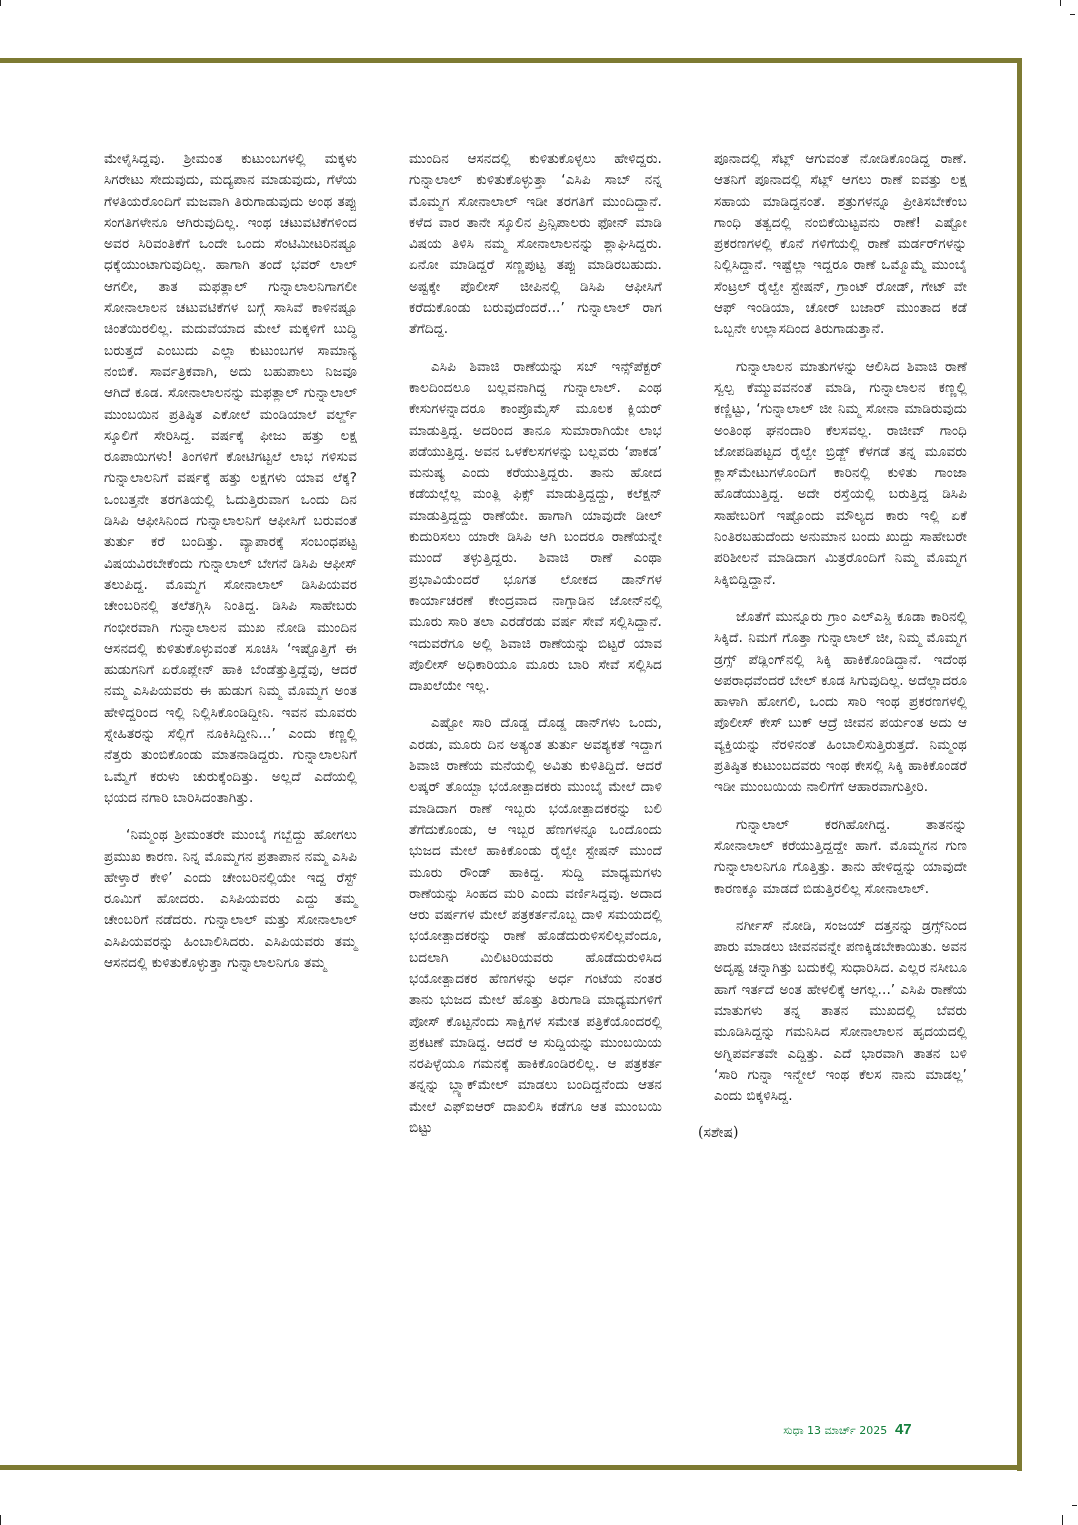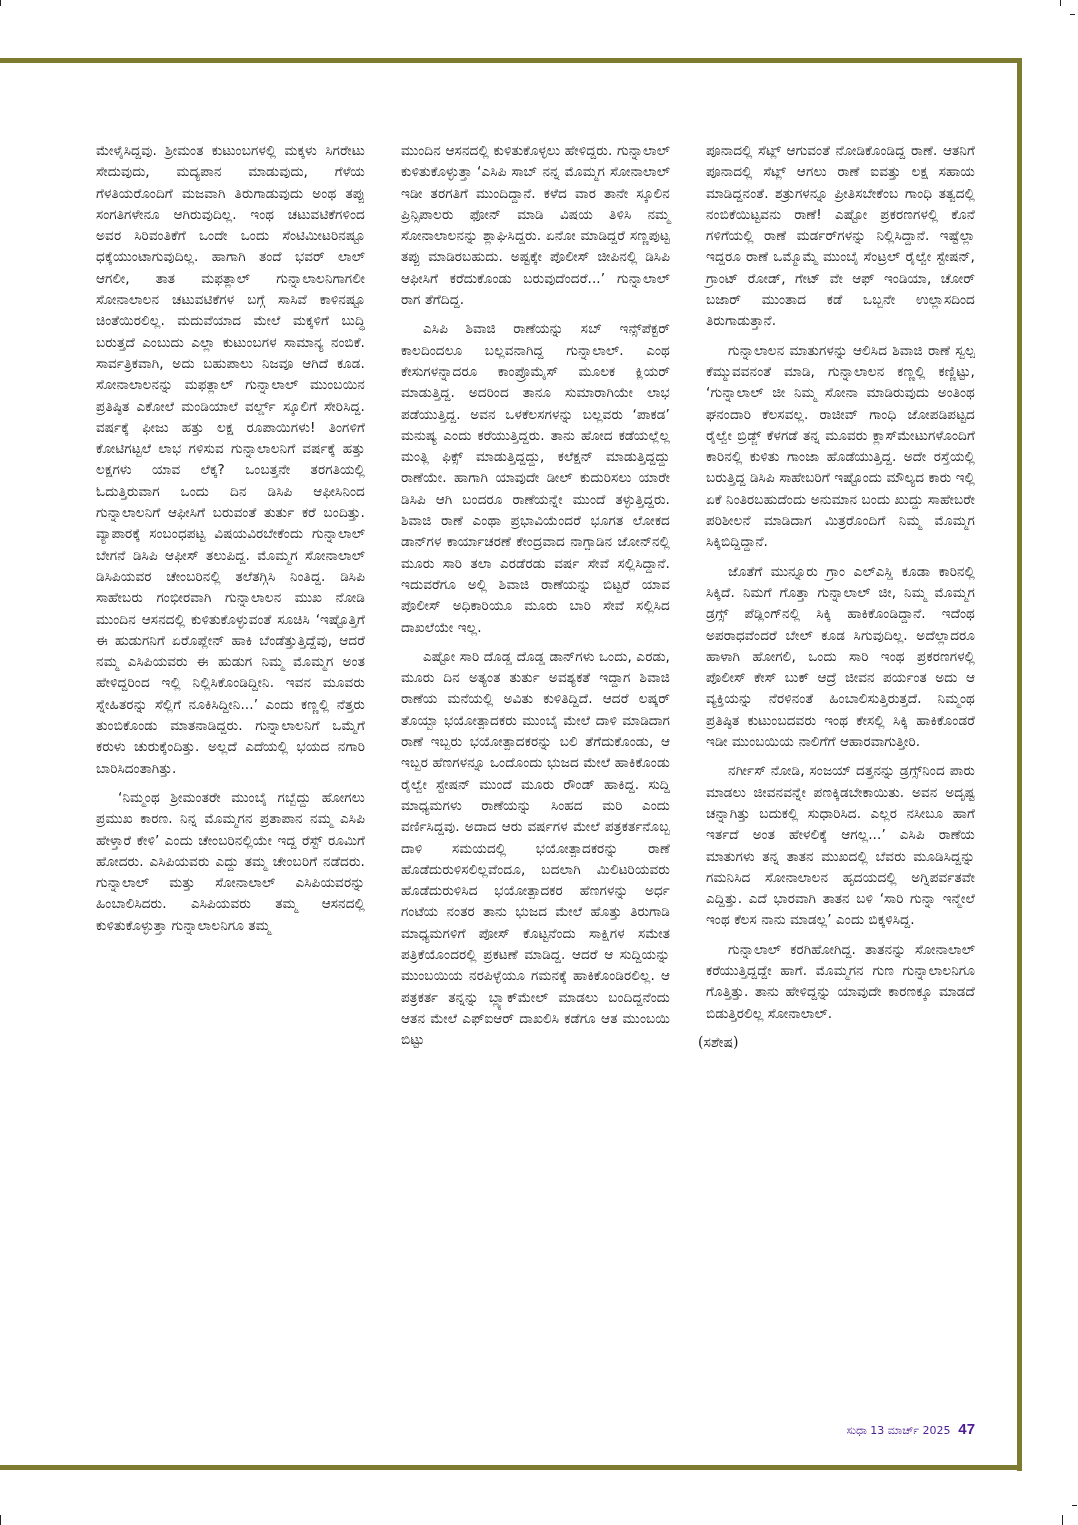--- a/index.html
+++ b/index.html
@@ -59,39 +59,39 @@
       gap: 20px;
     }
     .col {
       width: 285px;
       font-size: 13.6px;
       line-height: 21.3px;
       text-align: justify;
       letter-spacing: 0.1px;
     }
     .col p {
-      margin: 8px;
+      margin: 16px;
       text-indent: 0;
     }
     .col p.indent {
       text-indent: 22px;
     }
     .continued {
       font-family: "DejaVu Serif", "Liberation Serif", serif;
       font-size: 14px;
       margin-top: 2px;
     }
     .footer {
       position: absolute;
       top: 1420px;
       left: 720px;
       width: 255px;
-      text-align: right;
+      text-align: center;
       font-size: 12px;
-      color: #4c1d95;
+      color: #15803d;
       white-space: nowrap;
     }
     .footer .pub {
       font-family: "DejaVu Sans", sans-serif;
       font-size: 11px;
     }
     .footer .page-num {
       font-family: "Liberation Sans", sans-serif;
       font-size: 15px;
       font-weight: bold;
@@ -121,22 +121,22 @@
   <section class="col">
     <p>ಮುಂದಿನ ಆಸನದಲ್ಲಿ ಕುಳಿತುಕೊಳ್ಳಲು ಹೇಳಿದ್ದರು. ಗುನ್ನಾಲಾಲ್ ಕುಳಿತುಕೊಳ್ಳುತ್ತಾ ‘ಎಸಿಪಿ ಸಾಬ್ ನನ್ನ ಮೊಮ್ಮಗ ಸೋನಾಲಾಲ್ ಇಡೀ ತರಗತಿಗೆ ಮುಂದಿದ್ದಾನೆ. ಕಳೆದ ವಾರ ತಾನೇ ಸ್ಕೂಲಿನ ಪ್ರಿನ್ಸಿಪಾಲರು ಫೋನ್ ಮಾಡಿ ವಿಷಯ ತಿಳಿಸಿ ನಮ್ಮ ಸೋನಾಲಾಲನನ್ನು ಶ್ಲಾಘಿಸಿದ್ದರು. ಏನೋ ಮಾಡಿದ್ದರೆ ಸಣ್ಣಪುಟ್ಟ ತಪ್ಪು ಮಾಡಿರಬಹುದು. ಅಷ್ಟಕ್ಕೇ ಪೊಲೀಸ್ ಜೀಪಿನಲ್ಲಿ ಡಿಸಿಪಿ ಆಫೀಸಿಗೆ ಕರೆದುಕೊಂಡು ಬರುವುದೆಂದರೆ...’ ಗುನ್ನಾಲಾಲ್ ರಾಗ ತೆಗೆದಿದ್ದ.</p>
     <p class="indent">ಎಸಿಪಿ ಶಿವಾಜಿ ರಾಣೆಯನ್ನು ಸಬ್ ಇನ್ಸ್‌ಪೆಕ್ಟರ್ ಕಾಲದಿಂದಲೂ ಬಲ್ಲವನಾಗಿದ್ದ ಗುನ್ನಾಲಾಲ್. ಎಂಥ ಕೇಸುಗಳನ್ನಾದರೂ ಕಾಂಪ್ರೊಮೈಸ್ ಮೂಲಕ ಕ್ಲಿಯರ್ ಮಾಡುತ್ತಿದ್ದ. ಅದರಿಂದ ತಾನೂ ಸುಮಾರಾಗಿಯೇ ಲಾಭ ಪಡೆಯುತ್ತಿದ್ದ. ಅವನ ಒಳಕೆಲಸಗಳನ್ನು ಬಲ್ಲವರು ‘ಪಾಕಡ’ ಮನುಷ್ಯ ಎಂದು ಕರೆಯುತ್ತಿದ್ದರು. ತಾನು ಹೋದ ಕಡೆಯಲ್ಲೆಲ್ಲ ಮಂತ್ಲಿ ಫಿಕ್ಸ್ ಮಾಡುತ್ತಿದ್ದದ್ದು, ಕಲೆಕ್ಷನ್ ಮಾಡುತ್ತಿದ್ದದ್ದು ರಾಣೆಯೇ. ಹಾಗಾಗಿ ಯಾವುದೇ ಡೀಲ್ ಕುದುರಿಸಲು ಯಾರೇ ಡಿಸಿಪಿ ಆಗಿ ಬಂದರೂ ರಾಣೆಯನ್ನೇ ಮುಂದೆ ತಳ್ಳುತ್ತಿದ್ದರು. ಶಿವಾಜಿ ರಾಣೆ ಎಂಥಾ ಪ್ರಭಾವಿಯೆಂದರೆ ಭೂಗತ ಲೋಕದ ಡಾನ್‌ಗಳ ಕಾರ್ಯಾಚರಣೆ ಕೇಂದ್ರವಾದ ನಾಗ್ಪಾಡಿನ ಜೋನ್‌ನಲ್ಲಿ ಮೂರು ಸಾರಿ ತಲಾ ಎರಡೆರಡು ವರ್ಷ ಸೇವೆ ಸಲ್ಲಿಸಿದ್ದಾನೆ. ಇದುವರೆಗೂ ಅಲ್ಲಿ ಶಿವಾಜಿ ರಾಣೆಯನ್ನು ಬಿಟ್ಟರೆ ಯಾವ ಪೊಲೀಸ್ ಅಧಿಕಾರಿಯೂ ಮೂರು ಬಾರಿ ಸೇವೆ ಸಲ್ಲಿಸಿದ ದಾಖಲೆಯೇ ಇಲ್ಲ.</p>
     <p class="indent">ಎಷ್ಟೋ ಸಾರಿ ದೊಡ್ಡ ದೊಡ್ಡ ಡಾನ್‌ಗಳು ಒಂದು, ಎರಡು, ಮೂರು ದಿನ ಅತ್ಯಂತ ತುರ್ತು ಅವಶ್ಯಕತೆ ಇದ್ದಾಗ ಶಿವಾಜಿ ರಾಣೆಯ ಮನೆಯಲ್ಲಿ ಅವಿತು ಕುಳಿತಿದ್ದಿದೆ. ಆದರೆ ಲಷ್ಕರ್ ತೊಯ್ಬಾ ಭಯೋತ್ಪಾದಕರು ಮುಂಬೈ ಮೇಲೆ ದಾಳಿ ಮಾಡಿದಾಗ ರಾಣೆ ಇಬ್ಬರು ಭಯೋತ್ಪಾದಕರನ್ನು ಬಲಿ ತೆಗೆದುಕೊಂಡು, ಆ ಇಬ್ಬರ ಹೆಣಗಳನ್ನೂ ಒಂದೊಂದು ಭುಜದ ಮೇಲೆ ಹಾಕಿಕೊಂಡು ರೈಲ್ವೇ ಸ್ಟೇಷನ್ ಮುಂದೆ ಮೂರು ರೌಂಡ್ ಹಾಕಿದ್ದ. ಸುದ್ದಿ ಮಾಧ್ಯಮಗಳು ರಾಣೆಯನ್ನು ಸಿಂಹದ ಮರಿ ಎಂದು ವರ್ಣಿಸಿದ್ದವು. ಅದಾದ ಆರು ವರ್ಷಗಳ ಮೇಲೆ ಪತ್ರಕರ್ತನೊಬ್ಬ ದಾಳಿ ಸಮಯದಲ್ಲಿ ಭಯೋತ್ಪಾದಕರನ್ನು ರಾಣೆ ಹೊಡೆದುರುಳಿಸಲಿಲ್ಲವೆಂದೂ, ಬದಲಾಗಿ ಮಿಲಿಟರಿಯವರು ಹೊಡೆದುರುಳಿಸಿದ ಭಯೋತ್ಪಾದಕರ ಹೆಣಗಳನ್ನು ಅರ್ಧ ಗಂಟೆಯ ನಂತರ ತಾನು ಭುಜದ ಮೇಲೆ ಹೊತ್ತು ತಿರುಗಾಡಿ ಮಾಧ್ಯಮಗಳಿಗೆ ಪೋಸ್ ಕೊಟ್ಟನೆಂದು ಸಾಕ್ಷಿಗಳ ಸಮೇತ ಪತ್ರಿಕೆಯೊಂದರಲ್ಲಿ ಪ್ರಕಟಣೆ ಮಾಡಿದ್ದ. ಆದರೆ ಆ ಸುದ್ದಿಯನ್ನು ಮುಂಬಯಿಯ ನರಪಿಳ್ಳೆಯೂ ಗಮನಕ್ಕೆ ಹಾಕಿಕೊಂಡಿರಲಿಲ್ಲ. ಆ ಪತ್ರಕರ್ತ ತನ್ನನ್ನು ಬ್ಲ್ಯಾಕ್‌ಮೇಲ್ ಮಾಡಲು ಬಂದಿದ್ದನೆಂದು ಆತನ ಮೇಲೆ ಎಫ್‌ಐಆರ್ ದಾಖಲಿಸಿ ಕಡೆಗೂ ಆತ ಮುಂಬಯಿ ಬಿಟ್ಟು</p>
   </section>
 
   <section class="col">
     <p>ಪೂನಾದಲ್ಲಿ ಸೆಟ್ಲ್ ಆಗುವಂತೆ ನೋಡಿಕೊಂಡಿದ್ದ ರಾಣೆ. ಆತನಿಗೆ ಪೂನಾದಲ್ಲಿ ಸೆಟ್ಲ್ ಆಗಲು ರಾಣೆ ಐವತ್ತು ಲಕ್ಷ ಸಹಾಯ ಮಾಡಿದ್ದನಂತೆ. ಶತ್ರುಗಳನ್ನೂ ಪ್ರೀತಿಸಬೇಕೆಂಬ ಗಾಂಧಿ ತತ್ವದಲ್ಲಿ ನಂಬಿಕೆಯಿಟ್ಟವನು ರಾಣೆ! ಎಷ್ಟೋ ಪ್ರಕರಣಗಳಲ್ಲಿ ಕೊನೆ ಗಳಿಗೆಯಲ್ಲಿ ರಾಣೆ ಮರ್ಡರ್‌ಗಳನ್ನು ನಿಲ್ಲಿಸಿದ್ದಾನೆ. ಇಷ್ಟೆಲ್ಲಾ ಇದ್ದರೂ ರಾಣೆ ಒಮ್ಮೊಮ್ಮೆ ಮುಂಬೈ ಸೆಂಟ್ರಲ್ ರೈಲ್ವೇ ಸ್ಟೇಷನ್, ಗ್ರಾಂಟ್ ರೋಡ್, ಗೇಟ್ ವೇ ಆಫ್ ಇಂಡಿಯಾ, ಚೋರ್ ಬಜಾರ್ ಮುಂತಾದ ಕಡೆ ಒಬ್ಬನೇ ಉಲ್ಲಾಸದಿಂದ ತಿರುಗಾಡುತ್ತಾನೆ.</p>
     <p class="indent">ಗುನ್ನಾಲಾಲನ ಮಾತುಗಳನ್ನು ಆಲಿಸಿದ ಶಿವಾಜಿ ರಾಣೆ ಸ್ವಲ್ಪ ಕೆಮ್ಮುವವನಂತೆ ಮಾಡಿ, ಗುನ್ನಾಲಾಲನ ಕಣ್ಣಲ್ಲಿ ಕಣ್ಣಿಟ್ಟು, ‘ಗುನ್ನಾಲಾಲ್ ಜೀ ನಿಮ್ಮ ಸೋನಾ ಮಾಡಿರುವುದು ಅಂತಿಂಥ ಘನಂದಾರಿ ಕೆಲಸವಲ್ಲ. ರಾಜೀವ್ ಗಾಂಧಿ ಜೋಪಡಿಪಟ್ಟದ ರೈಲ್ವೇ ಬ್ರಿಡ್ಜ್ ಕೆಳಗಡೆ ತನ್ನ ಮೂವರು ಕ್ಲಾಸ್‌ಮೇಟುಗಳೊಂದಿಗೆ ಕಾರಿನಲ್ಲಿ ಕುಳಿತು ಗಾಂಜಾ ಹೊಡೆಯುತ್ತಿದ್ದ. ಅದೇ ರಸ್ತೆಯಲ್ಲಿ ಬರುತ್ತಿದ್ದ ಡಿಸಿಪಿ ಸಾಹೇಬರಿಗೆ ಇಷ್ಟೊಂದು ಮೌಲ್ಯದ ಕಾರು ಇಲ್ಲಿ ಏಕೆ ನಿಂತಿರಬಹುದೆಂದು ಅನುಮಾನ ಬಂದು ಖುದ್ದು ಸಾಹೇಬರೇ ಪರಿಶೀಲನೆ ಮಾಡಿದಾಗ ಮಿತ್ರರೊಂದಿಗೆ ನಿಮ್ಮ ಮೊಮ್ಮಗ ಸಿಕ್ಕಿಬಿದ್ದಿದ್ದಾನೆ.</p>
     <p class="indent">ಜೊತೆಗೆ ಮುನ್ನೂರು ಗ್ರಾಂ ಎಲ್‌ಎಸ್ಡಿ ಕೂಡಾ ಕಾರಿನಲ್ಲಿ ಸಿಕ್ಕಿದೆ. ನಿಮಗೆ ಗೊತ್ತಾ ಗುನ್ನಾಲಾಲ್ ಜೀ, ನಿಮ್ಮ ಮೊಮ್ಮಗ ಡ್ರಗ್ಸ್ ಪೆಡ್ಲಿಂಗ್‌ನಲ್ಲಿ ಸಿಕ್ಕಿ ಹಾಕಿಕೊಂಡಿದ್ದಾನೆ. ಇದೆಂಥ ಅಪರಾಧವೆಂದರೆ ಬೇಲ್ ಕೂಡ ಸಿಗುವುದಿಲ್ಲ. ಅದೆಲ್ಲಾದರೂ ಹಾಳಾಗಿ ಹೋಗಲಿ, ಒಂದು ಸಾರಿ ಇಂಥ ಪ್ರಕರಣಗಳಲ್ಲಿ ಪೊಲೀಸ್ ಕೇಸ್ ಬುಕ್ ಆದ್ರೆ ಜೀವನ ಪರ್ಯಂತ ಅದು ಆ ವ್ಯಕ್ತಿಯನ್ನು ನೆರಳಿನಂತೆ ಹಿಂಬಾಲಿಸುತ್ತಿರುತ್ತದೆ. ನಿಮ್ಮಂಥ ಪ್ರತಿಷ್ಠಿತ ಕುಟುಂಬದವರು ಇಂಥ ಕೇಸಲ್ಲಿ ಸಿಕ್ಕಿ ಹಾಕಿಕೊಂಡರೆ ಇಡೀ ಮುಂಬಯಿಯ ನಾಲಿಗೆಗೆ ಆಹಾರವಾಗುತ್ತೀರಿ.</p>
+    <p class="indent">ಗುನ್ನಾಲಾಲ್ ಕರಗಿಹೋಗಿದ್ದ. ತಾತನನ್ನು ಸೋನಾಲಾಲ್ ಕರೆಯುತ್ತಿದ್ದದ್ದೇ ಹಾಗೆ. ಮೊಮ್ಮಗನ ಗುಣ ಗುನ್ನಾಲಾಲನಿಗೂ ಗೊತ್ತಿತ್ತು. ತಾನು ಹೇಳಿದ್ದನ್ನು ಯಾವುದೇ ಕಾರಣಕ್ಕೂ ಮಾಡದೆ ಬಿಡುತ್ತಿರಲಿಲ್ಲ ಸೋನಾಲಾಲ್.</p>
     <p class="indent">ನರ್ಗೀಸ್ ನೋಡಿ, ಸಂಜಯ್ ದತ್ತನನ್ನು ಡ್ರಗ್ಸ್‌ನಿಂದ ಪಾರು ಮಾಡಲು ಜೀವನವನ್ನೇ ಪಣಕ್ಕಿಡಬೇಕಾಯಿತು. ಅವನ ಅದೃಷ್ಟ ಚನ್ನಾಗಿತ್ತು ಬದುಕಲ್ಲಿ ಸುಧಾರಿಸಿದ. ಎಲ್ಲರ ನಸೀಬೂ ಹಾಗೆ ಇರ್ತದೆ ಅಂತ ಹೇಳಲಿಕ್ಕೆ ಆಗಲ್ಲ...’ ಎಸಿಪಿ ರಾಣೆಯ ಮಾತುಗಳು ತನ್ನ ತಾತನ ಮುಖದಲ್ಲಿ ಬೆವರು ಮೂಡಿಸಿದ್ದನ್ನು ಗಮನಿಸಿದ ಸೋನಾಲಾಲನ ಹೃದಯದಲ್ಲಿ ಅಗ್ನಿಪರ್ವತವೇ ಎದ್ದಿತ್ತು. ಎದೆ ಭಾರವಾಗಿ ತಾತನ ಬಳಿ ‘ಸಾರಿ ಗುನ್ನಾ ಇನ್ಮೇಲೆ ಇಂಥ ಕೆಲಸ ನಾನು ಮಾಡಲ್ಲ’ ಎಂದು ಬಿಕ್ಕಳಿಸಿದ್ದ.</p>
-    <p class="indent">ಗುನ್ನಾಲಾಲ್ ಕರಗಿಹೋಗಿದ್ದ. ತಾತನನ್ನು ಸೋನಾಲಾಲ್ ಕರೆಯುತ್ತಿದ್ದದ್ದೇ ಹಾಗೆ. ಮೊಮ್ಮಗನ ಗುಣ ಗುನ್ನಾಲಾಲನಿಗೂ ಗೊತ್ತಿತ್ತು. ತಾನು ಹೇಳಿದ್ದನ್ನು ಯಾವುದೇ ಕಾರಣಕ್ಕೂ ಮಾಡದೆ ಬಿಡುತ್ತಿರಲಿಲ್ಲ ಸೋನಾಲಾಲ್.</p>
     <div class="continued">(ಸಶೇಷ)</div>
   </section>
 </main>
 
 <footer class="footer">
   <span class="pub">ಸುಧಾ 13 ಮಾರ್ಚ್ 2025</span>
   <span class="page-num">47</span>
 </footer>
 
 </body></html>

